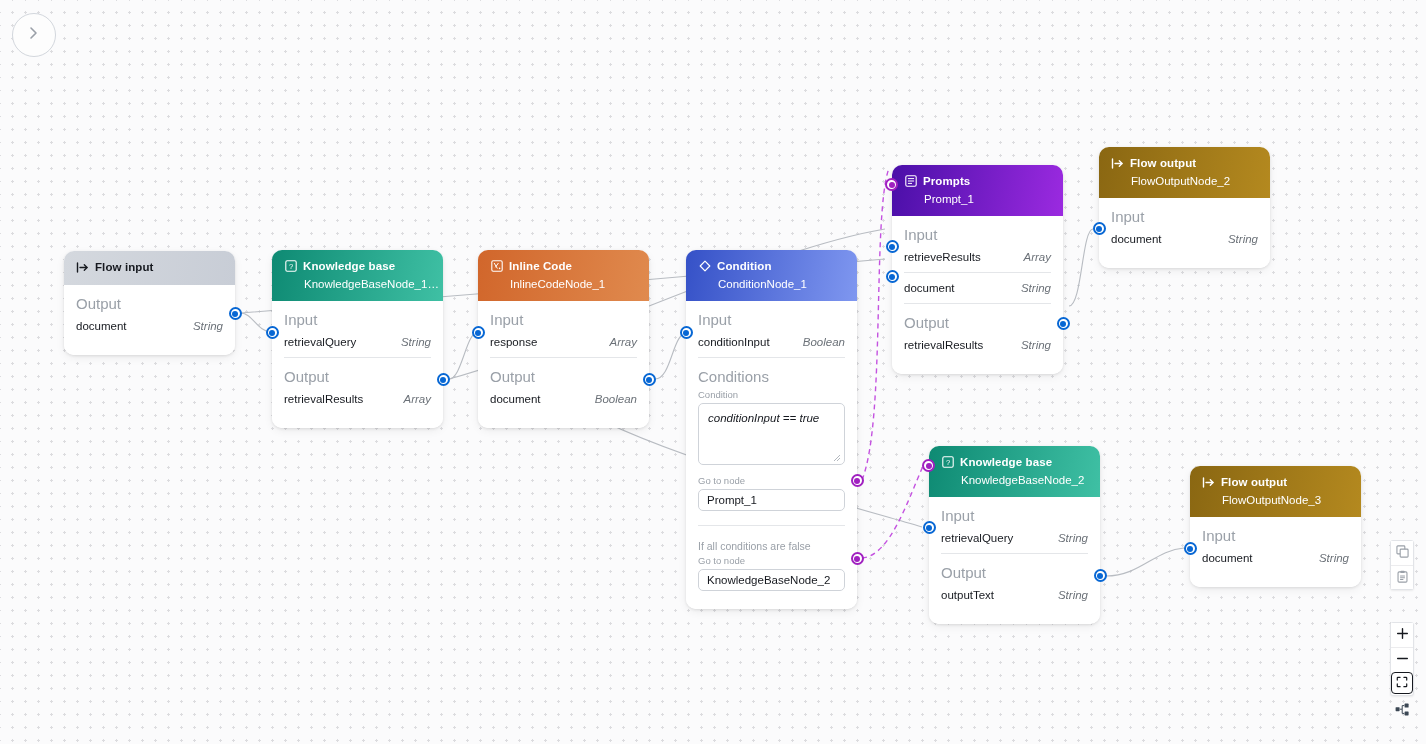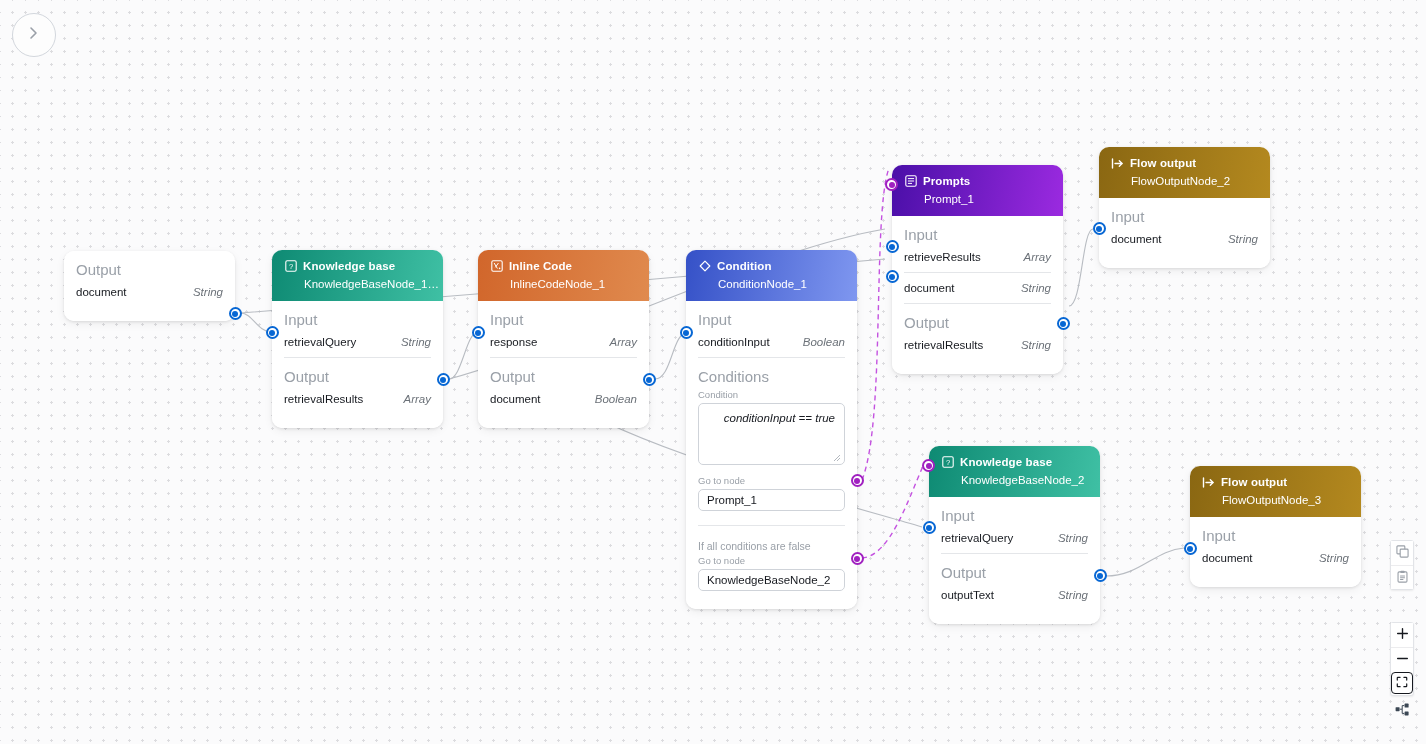--- a/index.html
+++ b/index.html
@@ -70,21 +70,21 @@
   }
   .port::after { content:''; width:6px; height:6px; border-radius:50%; background:#0767d4; }
   .port.magenta { border-color: #a020c0; }
   .port.magenta::after { background: #a020c0; }
 
   
   .field-label { font-size: 9.5px; color: #9aa0a8; margin: 0 0 3px 12px; }
   .textarea-box {
     margin: 0 12px; height: 62px; border: 1px solid #cfd3d9; border-radius: 5px;
     background:#fff; position: relative; padding: 8px 9px;
-    font-size: 11.5px; font-style: italic; color: #16191f; text-align: right;
+    font-size: 11.5px; font-style: italic; color: #16191f;
   }
   .resize-grip { position:absolute; right:3px; bottom:2px; width:8px; height:8px; }
   .input-box {
     margin: 0 12px; height: 22px; border: 1px solid #cfd3d9; border-radius: 5px;
     background:#fff; display:flex; align-items:center; padding: 0 8px;
     font-size: 11.5px; color: #16191f;
   }
 
   
   #collapse-btn {
@@ -152,20 +152,32 @@
   <div id="collapse-btn">
     <span>
       <svg width="12" height="14" viewBox="0 0 12 14">
           <path d="M3 2 L8 7 L3 12" stroke="#9aa0a8" stroke-width="1.6" fill="none" stroke-linecap="round" stroke-linejoin="round"></path>
         </svg>
     </span>
   </div>
 
   <div class="node" style="left:64px; top:251px; width:171px;">
     <div class="node-inner">
+      <div class="node-header gray">
+        <div class="hdr-row">
+          <span class="hdr-icon">
+            <svg width="13" height="11" viewBox="0 0 13 11">
+                <path d="M1.5 1 V10" stroke="#16191f" stroke-width="1.4" stroke-linecap="round"></path>
+                <path d="M4 5.5 H11" stroke="#16191f" stroke-width="1.4" stroke-linecap="round"></path>
+                <path d="M8.3 2.8 L11 5.5 L8.3 8.2" stroke="#16191f" stroke-width="1.4" fill="none" stroke-linecap="round" stroke-linejoin="round"></path>
+              </svg>
+          </span>
+          <span class="hdr-title">Flow input</span>
+        </div>
+      </div>
       <div class="body">
         <div class="sec">
             <div class="sec-label">Output</div>
           </div>
         <div class="port-row">
           <span>document</span>
           <span class="port-type">String</span>
         </div>
       </div>
     </div>

